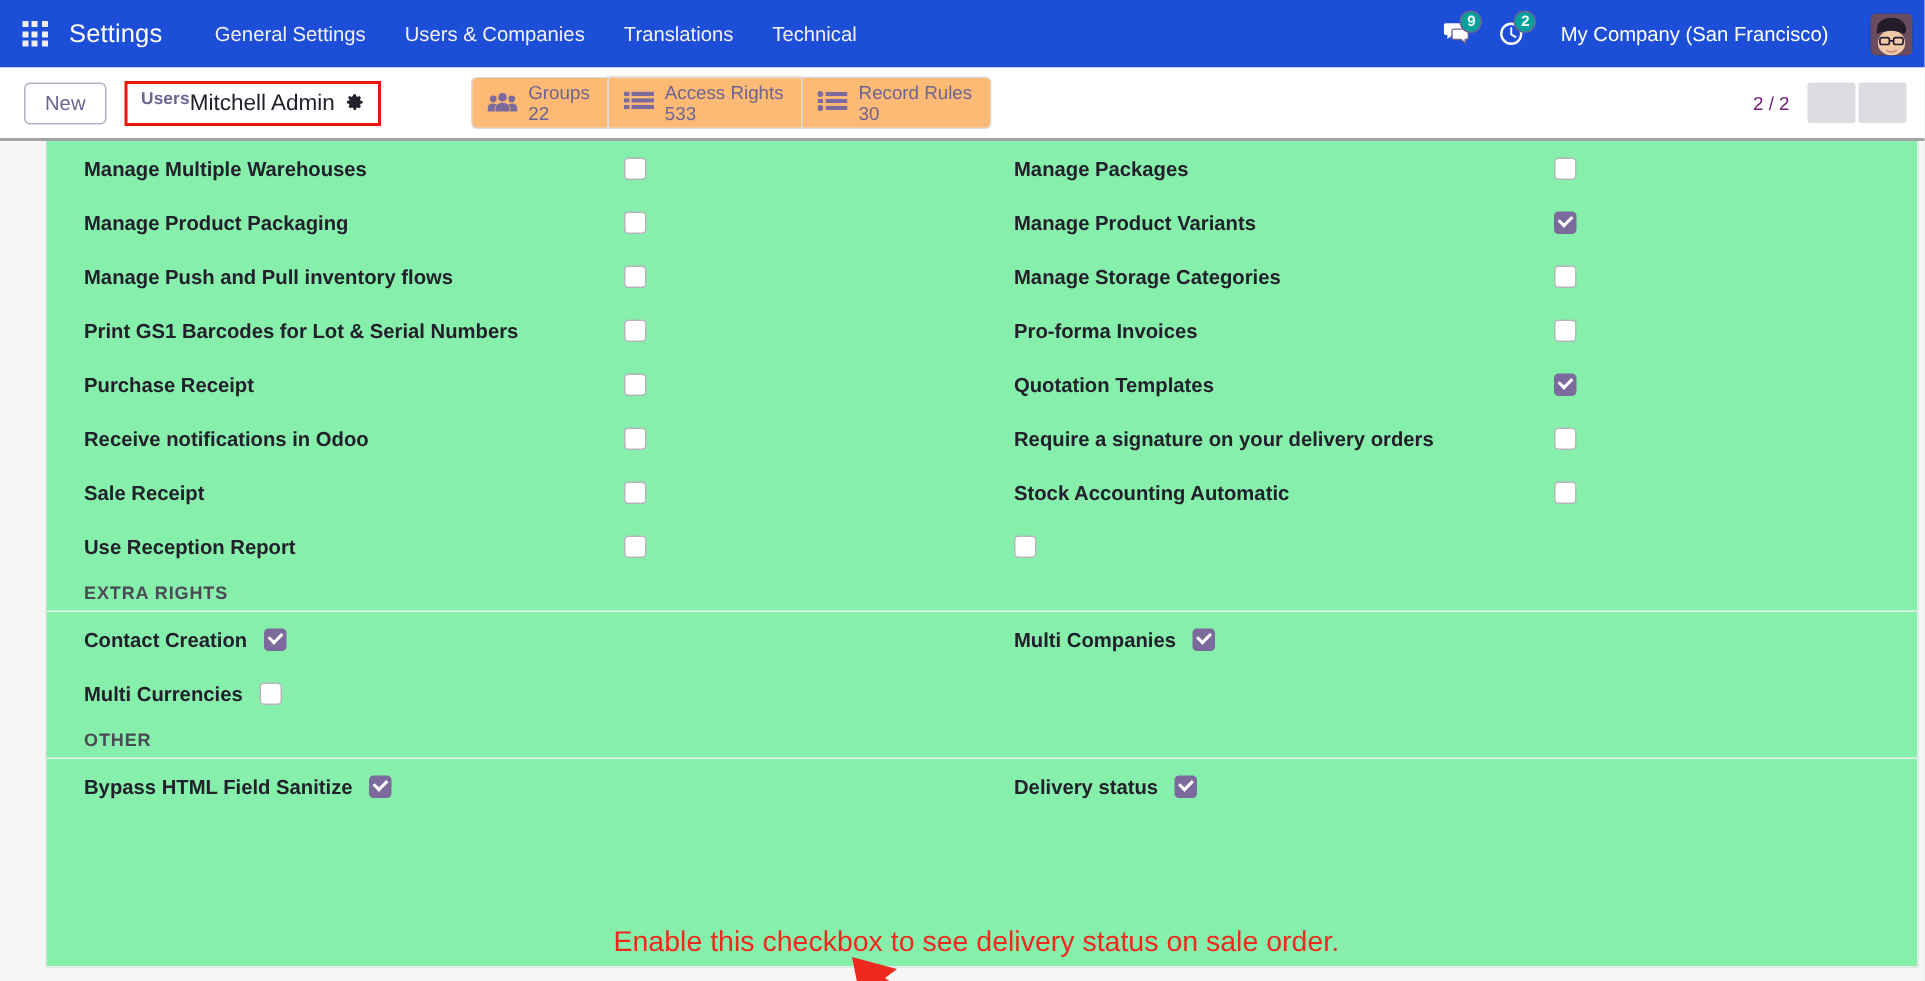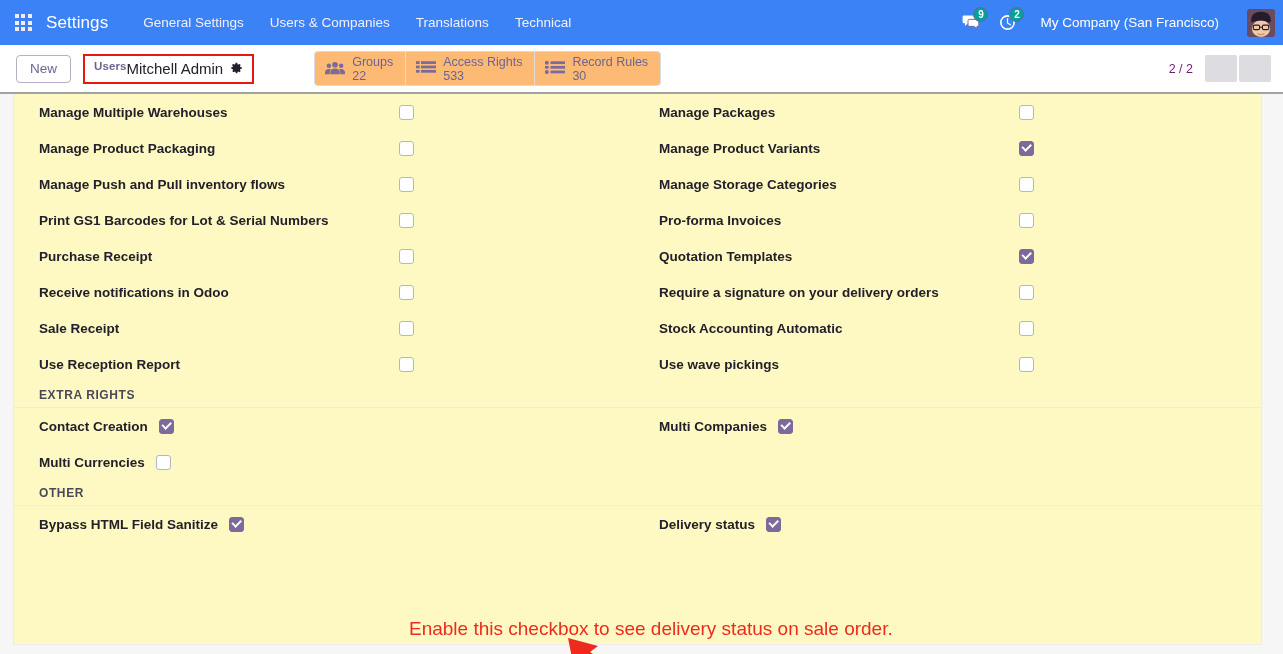--- a/index.html
+++ b/index.html
@@ -9,21 +9,21 @@
     overflow: hidden;
     background: #f9f9f9;
     font-family: "Liberation Sans", sans-serif;
     -webkit-font-smoothing: antialiased;
   }
 
   
   .navbar {
     position: absolute; top: 0; left: 0;
     width: 1283px; height: 45px;
-    background: #3b82f6;
+    background: #1d4ed8;
     display: flex; align-items: center;
     color: #ffffff;
   }
   .apps-btn {
     width: 46px; height: 45px;
     display: flex; align-items: center; justify-content: center;
     cursor: pointer;
   }
   .apps-grid {
     display: grid;
@@ -123,23 +123,23 @@
     border: none; cursor: pointer; border-radius: 2px;
   }
 
   
   .sheet-bg {
     position: absolute; top: 94px; left: 0;
     width: 1283px; height: 560px;
     background: #f6f6f7; overflow: hidden;
   }
   .sheet {
-    position: absolute; top: 0px; left: 13px;
+    position: absolute; top: 0px; left: 30px;
     width: 1249px; height: 551px;
-    background: #fef9c3;
+    background: #86efac;
     border-left: 1px solid #ececee;
     border-right: 1px solid #ececee;
     border-bottom: 1px solid #ececee;
   }
 
   .grid2 {
     display: grid;
     grid-template-columns: 620px 1fr;
     padding: 0 25px;
   }
@@ -370,21 +370,20 @@
         </div>
         <div class="field-row">
           <span class="field-label">Stock Accounting Automatic</span>
           <span class="cbx"></span>
         </div>
         <div class="field-row">
           <span class="field-label">Use Reception Report</span>
           <span class="cbx"></span>
         </div>
         <div class="field-row">
-          <span class="field-label">Use wave pickings</span>
           <span class="cbx"></span>
         </div>
       </div>
 
     <div class="section-title">EXTRA RIGHTS</div>
     <div class="section-rule"></div>
     <div class="grid2 tight" id="extra-fields">
         <div class="field-row">
           <span class="field-label">Contact Creation</span>
           <span class="cbx checked"></span>

